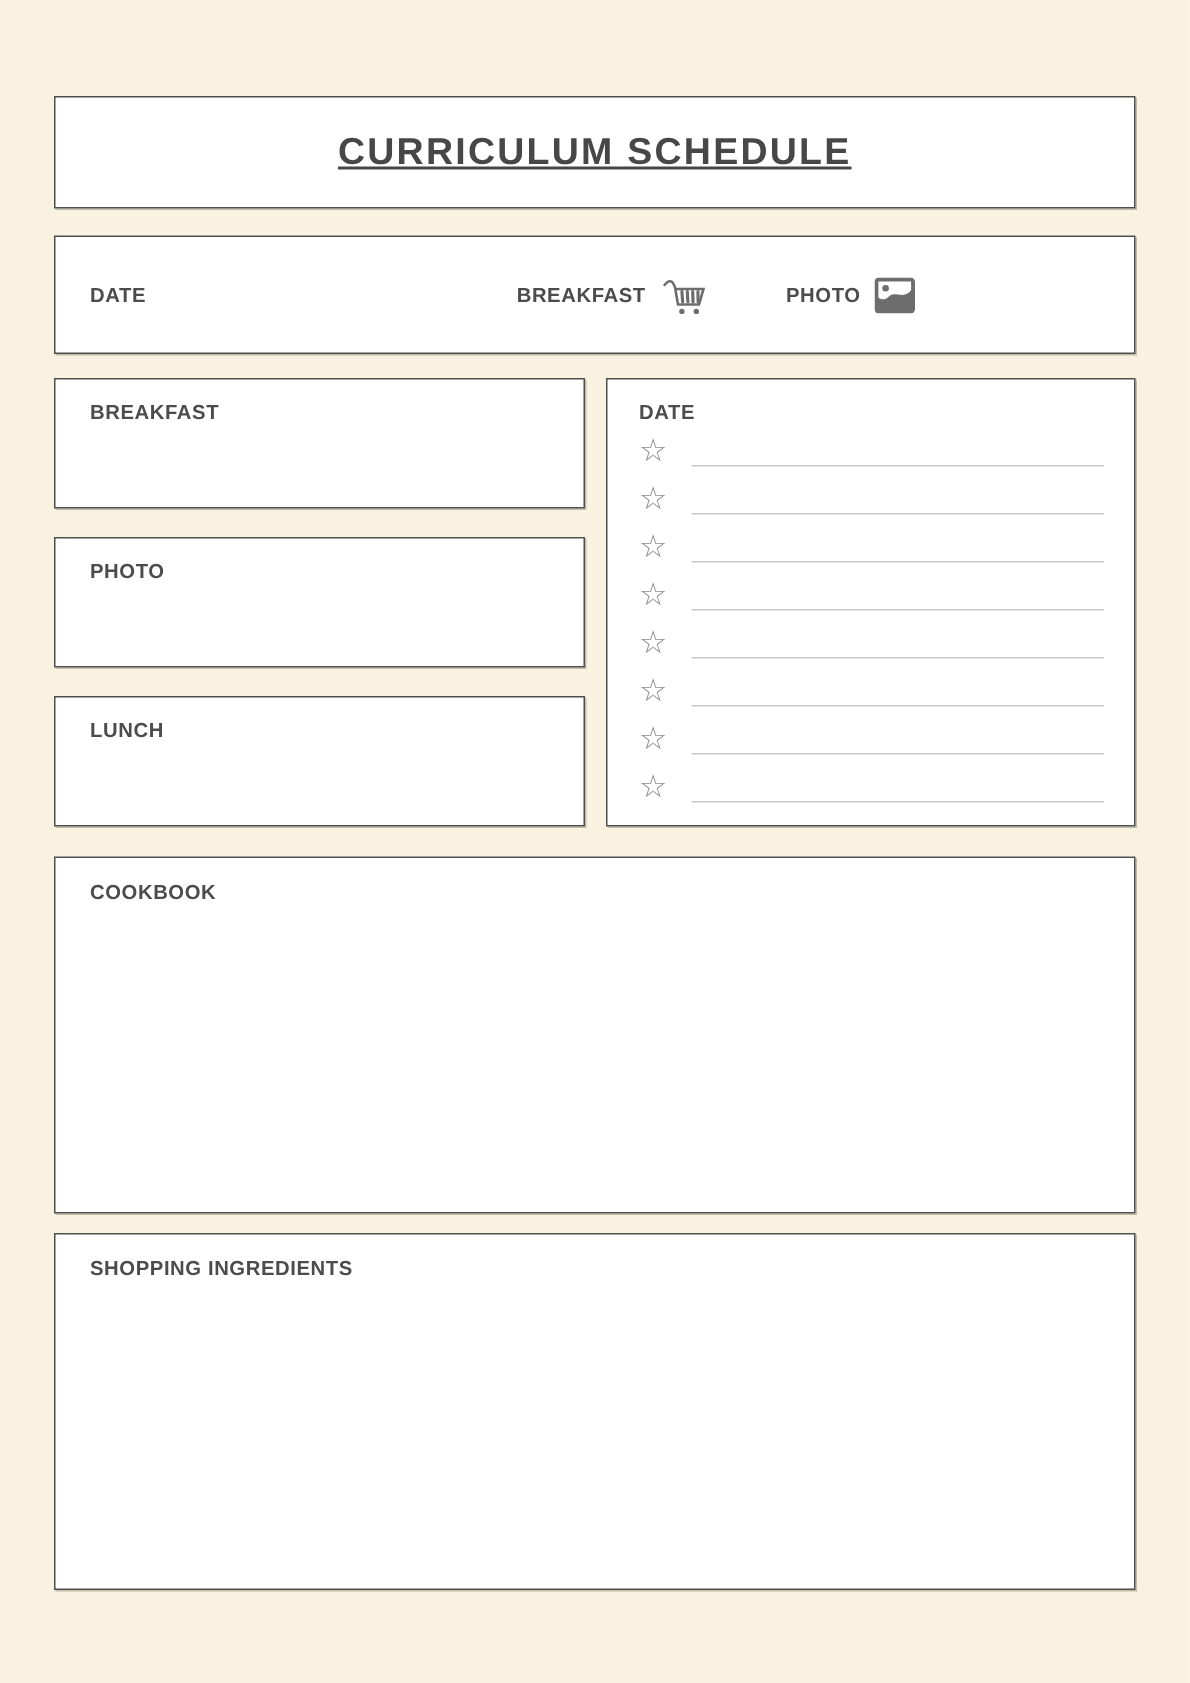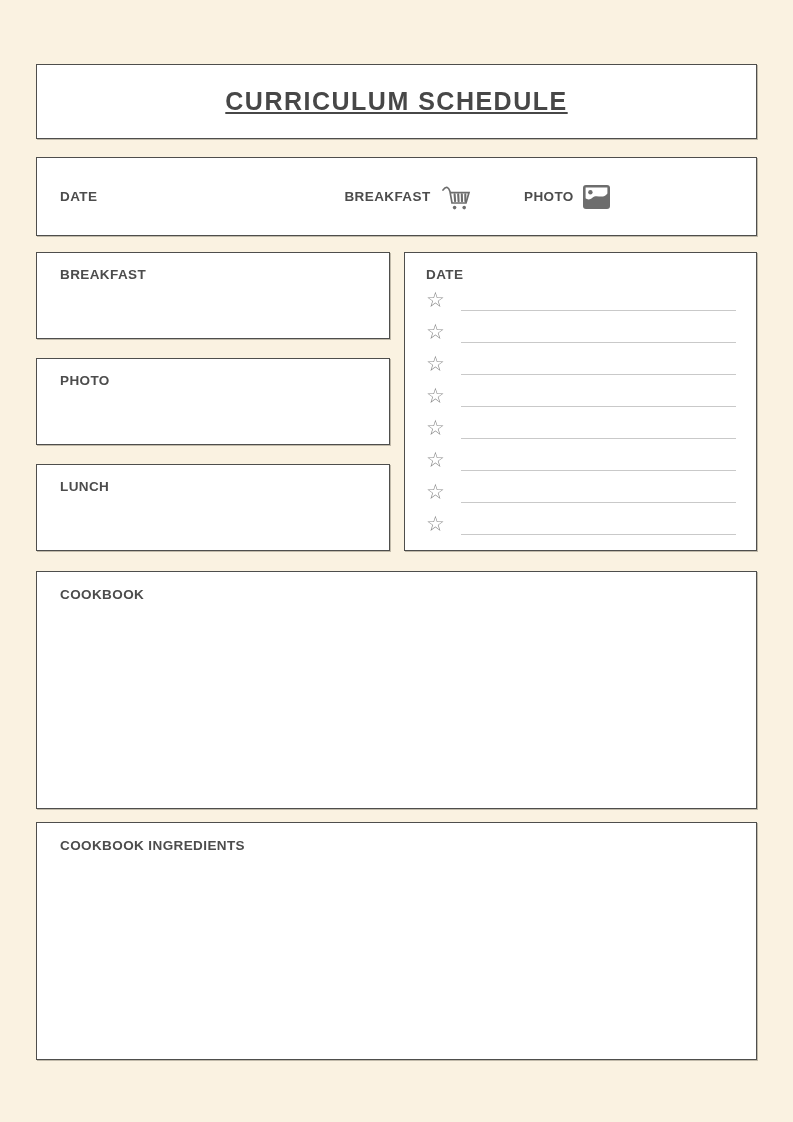--- a/index.html
+++ b/index.html
@@ -179,16 +179,16 @@
           <div class="star-line"></div>
         </div>
       </div>
   </div>
 
   <div class="box cookbook-box">
     <div class="panel-label">COOKBOOK</div>
   </div>
 
   <div class="box prepare-box">
-    <div class="panel-label">COOKBOOK INGREDIENTS</div>
+    <div class="panel-label">SHOPPING INGREDIENTS</div>
   </div>
 
 </div>
 
 </body></html>

